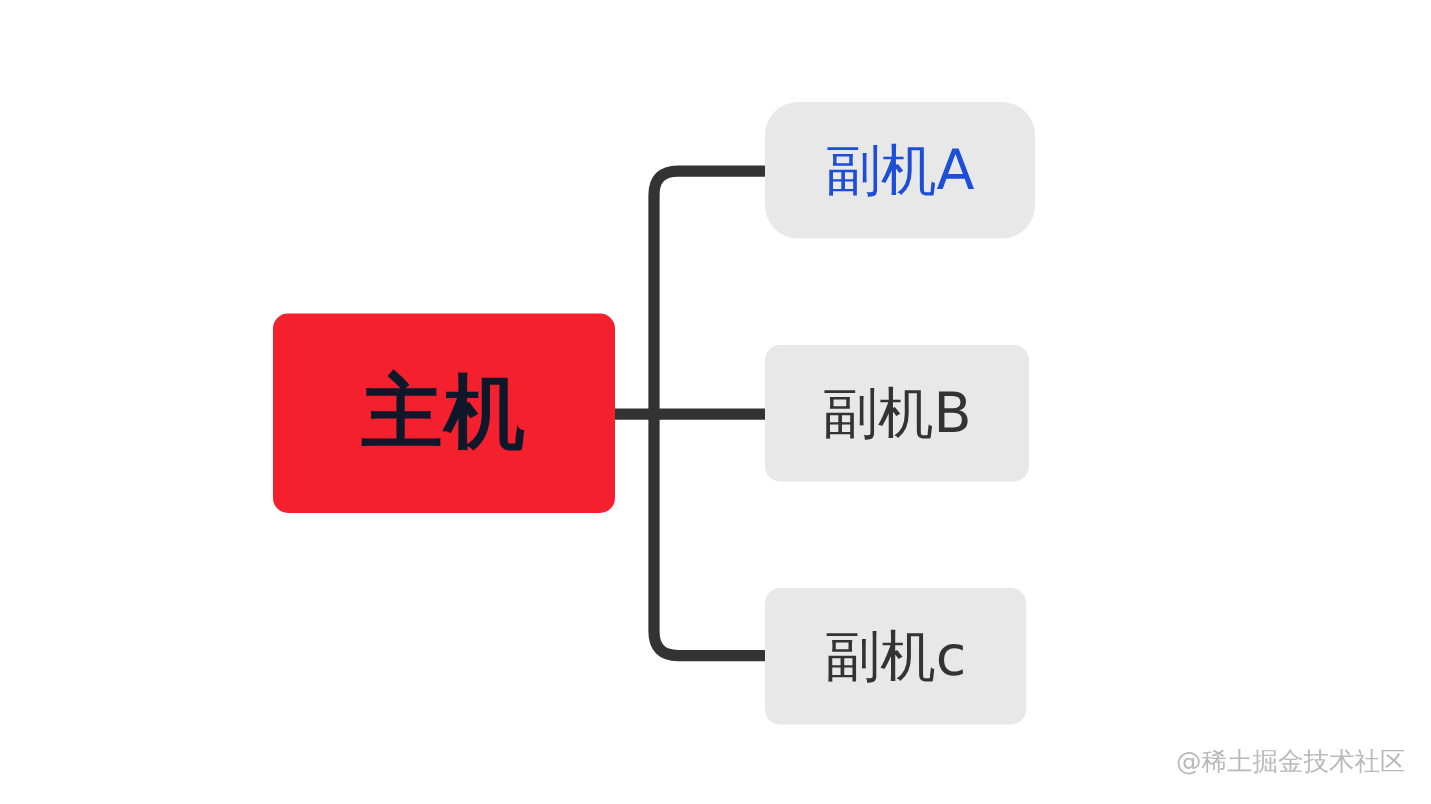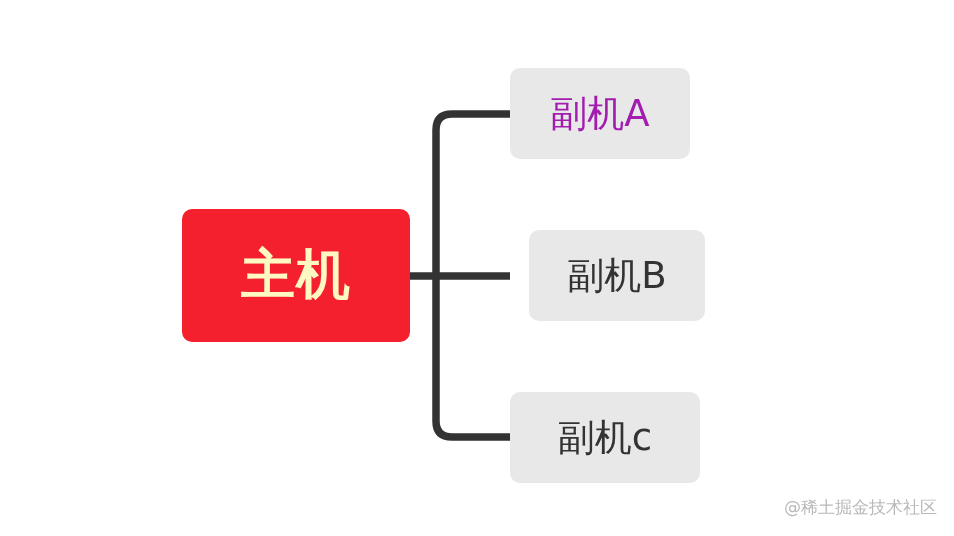--- a/index.html
+++ b/index.html
@@ -41,48 +41,48 @@
     }
     .node-child {
       left: 510px;
       height: 91px;
       border-radius: 10px;
       font-size: 37px;
       font-weight: normal;
     }
     .node-a { top: 68px;  width: 180px; }
     .node-b { top: 230px; width: 176px; }
-    .node-c { top: 392px; width: 190px; }
+    .node-c { top: 392px; width: 174px; }
     .watermark {
       position: absolute;
       right: 17px;
       bottom: 17px;
       font-size: 17px;
       color: #b9b9b9;
       white-space: nowrap;
       margin-left: 48px;
     }
   </style>
 </head>
 <body>
 
 <svg class="connectors" viewBox="0 0 954 536" xmlns="http://www.w3.org/2000/svg">
   <path d="M 510 114 H 452 Q 436 114 436 130 V 421 Q 436 437 452 437 H 510" fill="none" stroke="#333333" stroke-width="7.5" stroke-linecap="butt"></path>
   <path d="M 410 276 H 510" fill="none" stroke="#333333" stroke-width="7.5" stroke-linecap="butt"></path>
 </svg>
 
-<div class="node node-main" style="background:#F5202E;color:#fef9c3;">
+<div class="node node-main" style="background:#F5202E;color:#0f172a;">
   <span>主机</span>
 </div>
 
-<div class="node node-child node-a" style="background:#E8E8E8;color:#a21caf;">
+<div class="node node-child node-a" style="background:#E8E8E8;color:#1d4ed8;border-radius:22px;">
   <span>副机A</span>
 </div>
 
-<div class="node node-child node-b" style="background:#E8E8E8;color:#333333;margin-left:19px;">
+<div class="node node-child node-b" style="background:#E8E8E8;color:#333333;">
   <span>副机B</span>
 </div>
 
 <div class="node node-child node-c" style="background:#E8E8E8;color:#333333;">
   <span>副机c</span>
 </div>
 
 <div class="watermark">@稀土掘金技术社区</div>
 
 </body></html>

